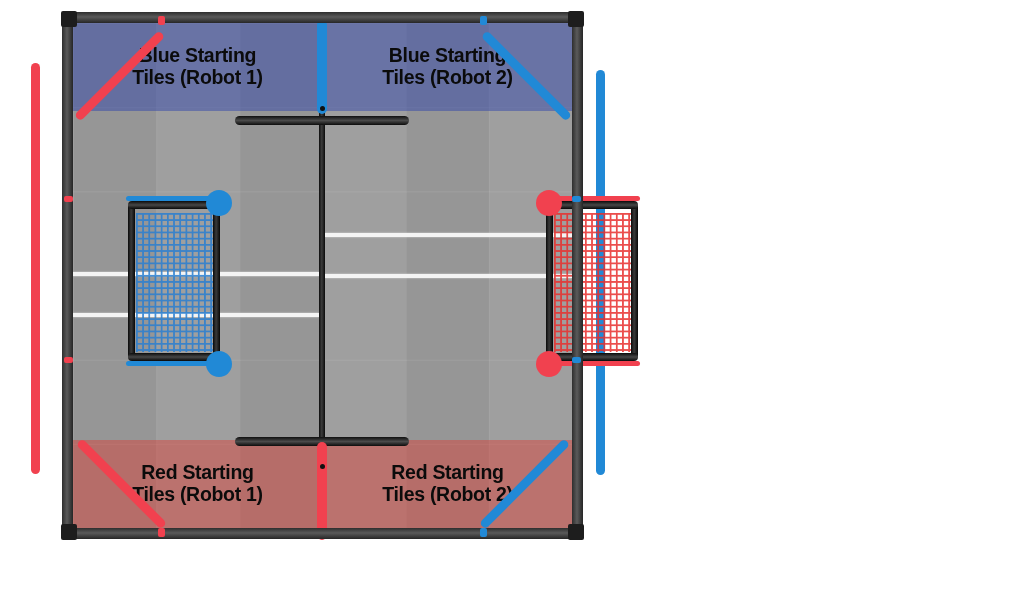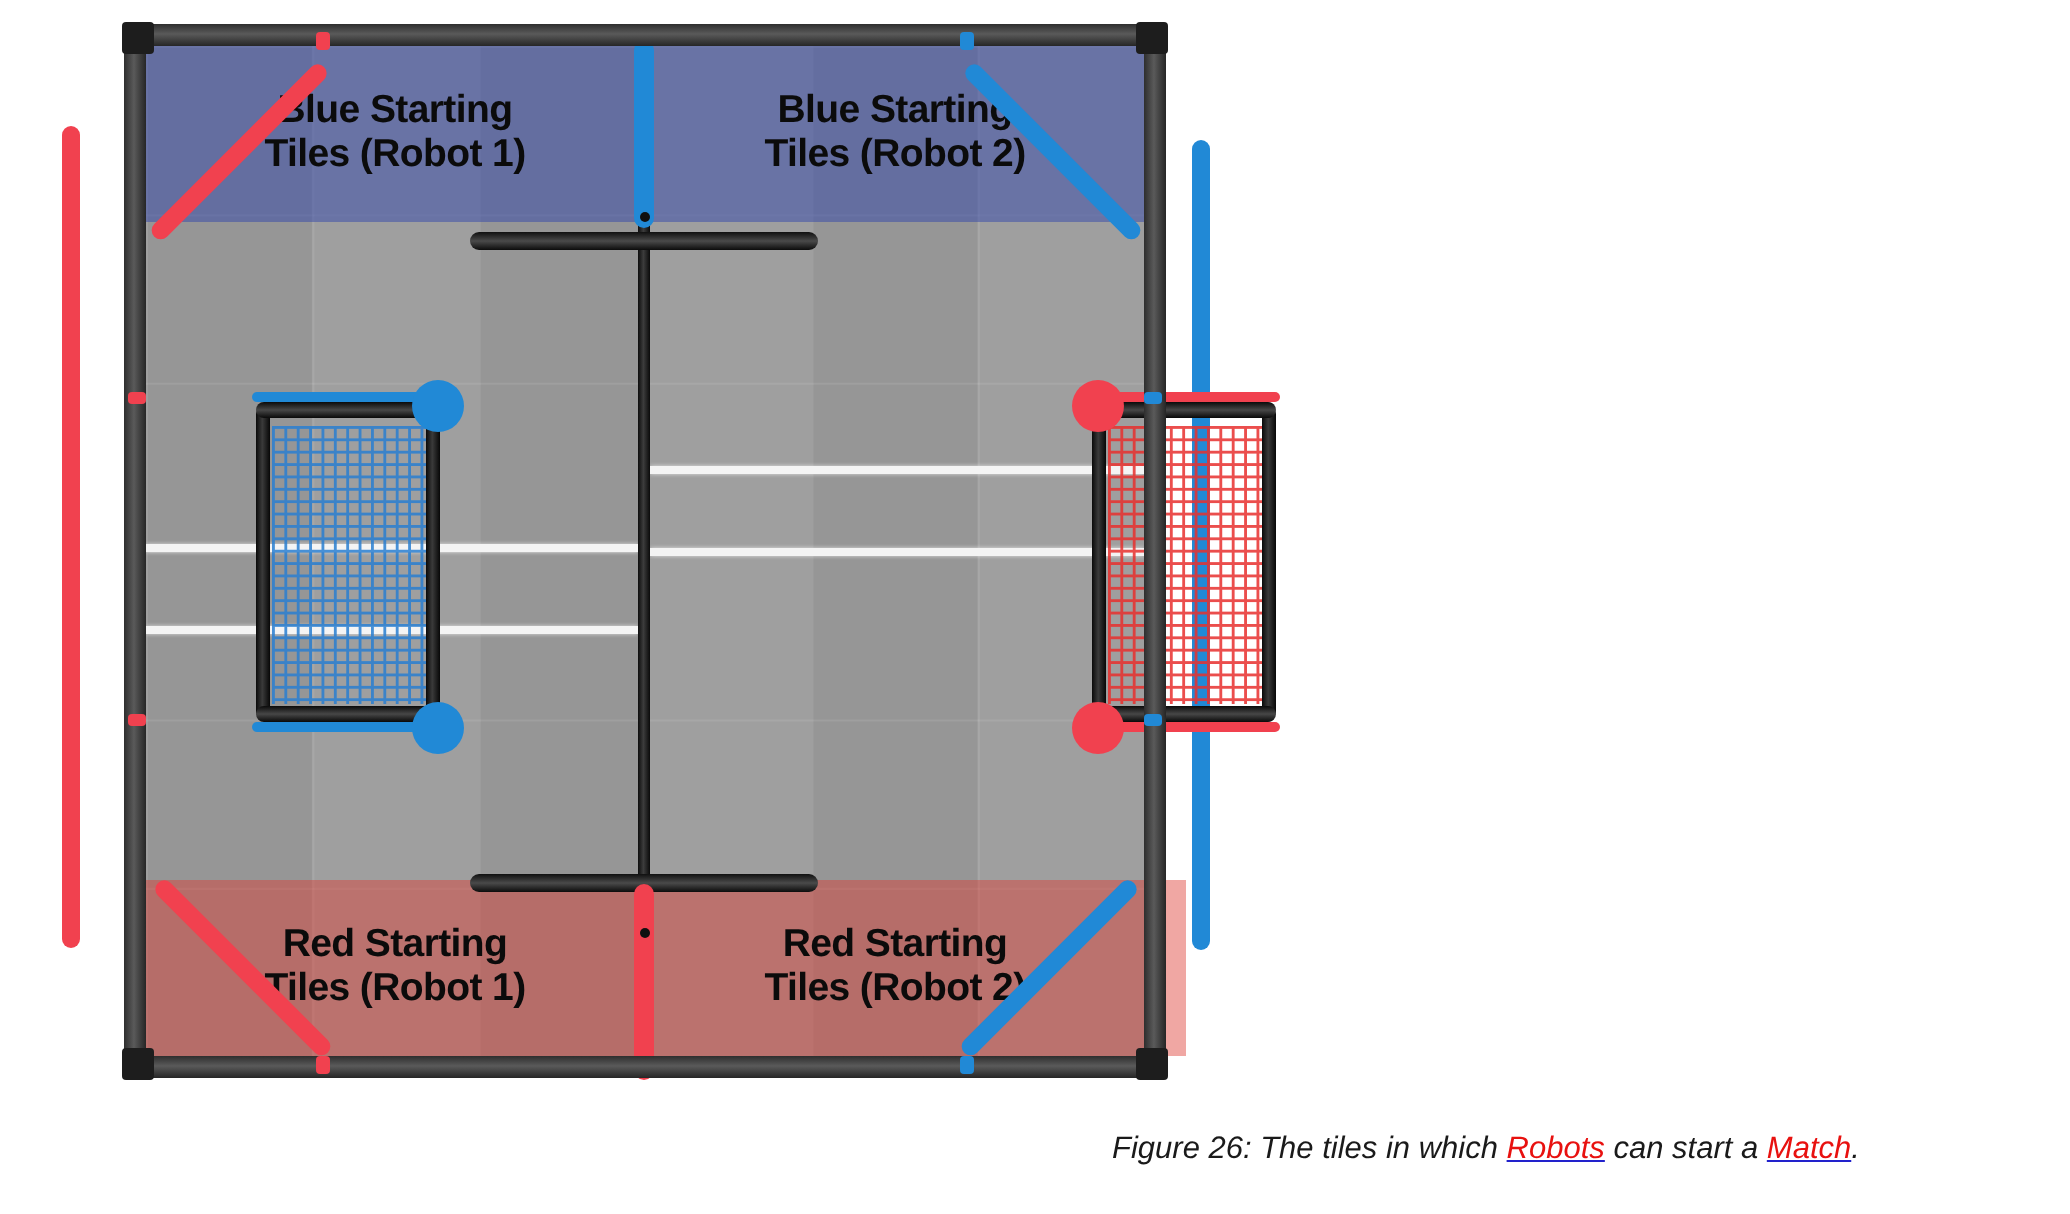--- a/index.html
+++ b/index.html
@@ -122,21 +122,20 @@
     width: 499px;
     height: 88px;
   }
   #blue-zone {
     top: 11px;
     background: rgba(60,78,170,0.55);
   }
   #red-zone {
     top: 428px;
     background: rgba(222,60,50,0.45);
-    padding-left: 21px;
   }
 
   .zone-label {
     position: absolute;
     width: 249px;
     top: 50%;
     transform: translateY(-50%);
     text-align: center;
     font-weight: bold;
     font-size: 19.5px;
@@ -420,17 +419,14 @@
     <div class="rail-tick" style="left:418px; top:4px; background:#2189d6;"></div>
     <div class="rail-tick" style="left:96px; top:516px; background:#f1414f;"></div>
     <div class="rail-tick" style="left:418px; top:516px; background:#2189d6;"></div>
     <div class="rail-tick" style="left:2px; top:184px; width:9px; height:6px; background:#f1414f;"></div>
     <div class="rail-tick" style="left:2px; top:345px; width:9px; height:6px; background:#f1414f;"></div>
     <div class="rail-tick" style="left:510px; top:184px; width:9px; height:6px; background:#2189d6;"></div>
     <div class="rail-tick" style="left:510px; top:345px; width:9px; height:6px; background:#2189d6;"></div>
 
   </div>
 
-  <div id="caption">
-    <span>Figure 26: The tiles in which </span><span class="link">Robots</span><span> can start a </span><span class="link">Match</span><span>.</span>
-  </div>
 
 </div>
 
 </body></html>

